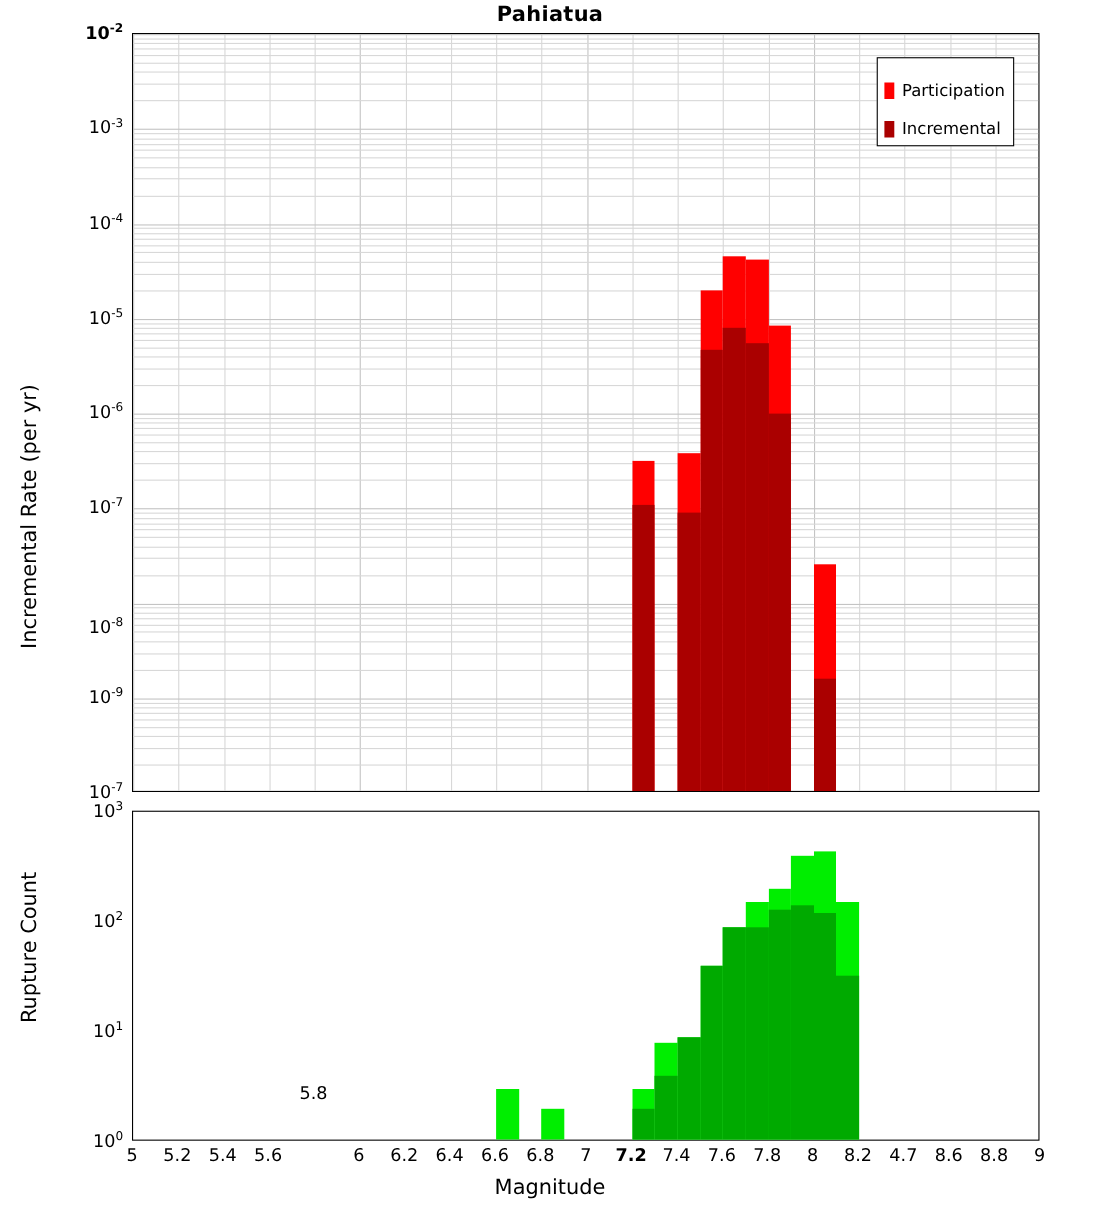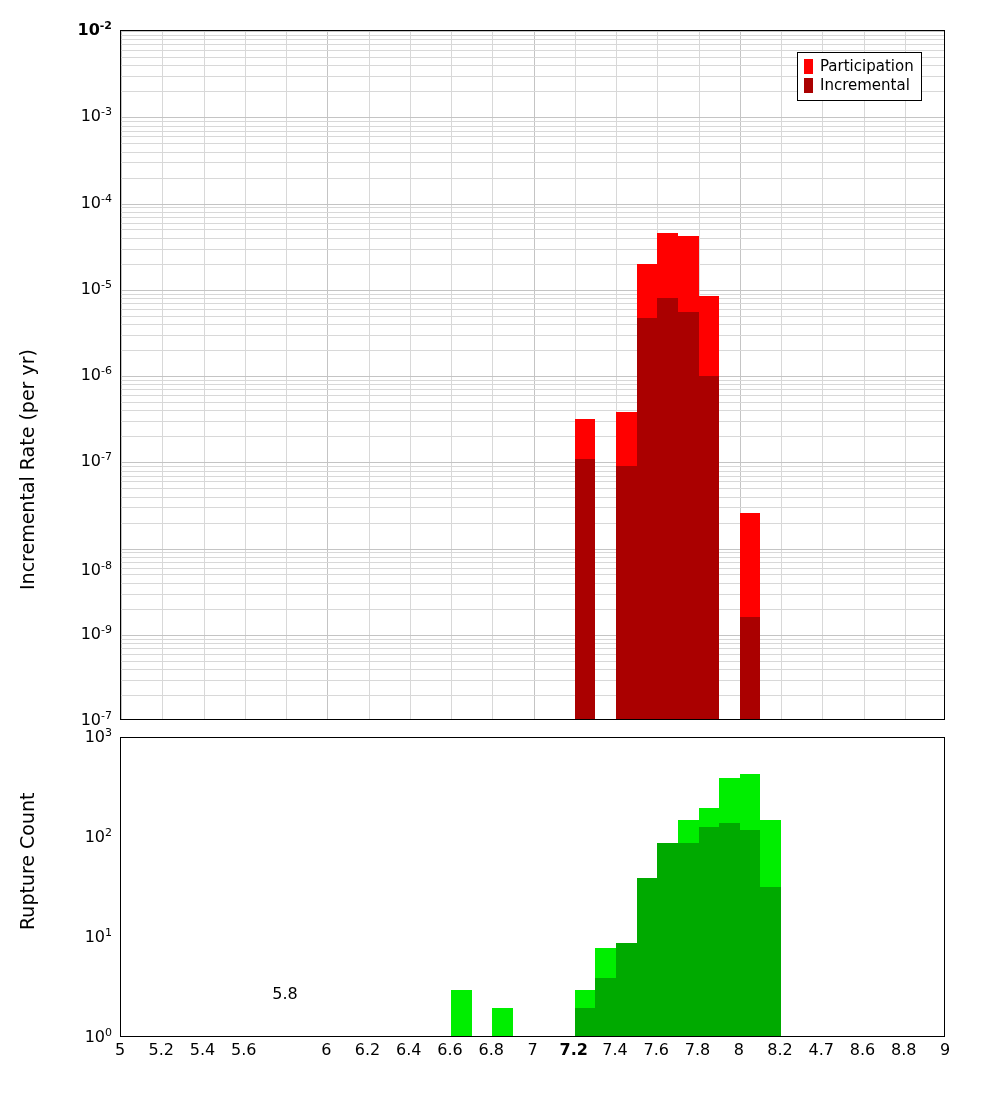--- a/index.html
+++ b/index.html
@@ -25,32 +25,33 @@
   .tick{position:absolute;font-size:16px;white-space:nowrap;}
   .ytick{text-align:right;}
   .xtick{text-align:center;}
 
   .exp{font-size:11px;vertical-align:super;}
 
   .legend{
     position:absolute;background:#fff;border:1px solid #000;
     padding:4px 7px 5px 6px;font-size:15px;line-height:19px;
   }
-  .legend .row{display:flex;align-items:center;white-space:nowrap;}
+  .legend .row{display:flex;align-items:center;white-space:nowrap;margin-top:16px;}
   .swatch{width:9px;height:15px;display:inline-block;margin-right:7px;}
 
   .xaxis-title{
     position:absolute;width:1000px;text-align:center;font-size:19px;
   }
 </style>
 </head>
 <body>
 
 <div id="root">
 
+  <div class="title">Pahiatua</div>
 
   <div class="ylabel" style="left:16px;top:590px;">Incremental Rate (per yr)</div>
 
   <div id="topTicks">
       <div class="tick ytick" style="left: 40px; width: 72px; top: 709px;">10<span class="exp">-7</span></div>
       <div class="tick ytick" style="left: 40px; width: 72px; top: 622.75px;">10<span class="exp">-9</span></div>
       <div class="tick ytick" style="left: 40px; width: 72px; top: 559px;">10<span class="exp">-8</span></div>
       <div class="tick ytick" style="left: 40px; width: 72px; top: 450.25px;">10<span class="exp">-7</span></div>
       <div class="tick ytick" style="left: 40px; width: 72px; top: 364px;">10<span class="exp">-6</span></div>
       <div class="tick ytick" style="left: 40px; width: 72px; top: 277.75px;">10<span class="exp">-5</span></div>
@@ -235,14 +236,15 @@
       <div class="tick xtick" style="left: 590px; width: 50px; top: 1040px;">7.4</div>
       <div class="tick xtick" style="left: 631.25px; width: 50px; top: 1040px;">7.6</div>
       <div class="tick xtick" style="left: 672.5px; width: 50px; top: 1040px;">7.8</div>
       <div class="tick xtick" style="left: 713.75px; width: 50px; top: 1040px;">8</div>
       <div class="tick xtick" style="left: 755px; width: 50px; top: 1040px;">8.2</div>
       <div class="tick xtick" style="left: 796.25px; width: 50px; top: 1040px;">4.7</div>
       <div class="tick xtick" style="left: 837.5px; width: 50px; top: 1040px;">8.6</div>
       <div class="tick xtick" style="left: 878.75px; width: 50px; top: 1040px;">8.8</div>
       <div class="tick xtick" style="left: 920px; width: 50px; top: 1040px;">9</div>
     </div>
+  <div class="xaxis-title" style="left:0;top:1068px;">Magnitude</div>
 
 </div>
 
 </body></html>

